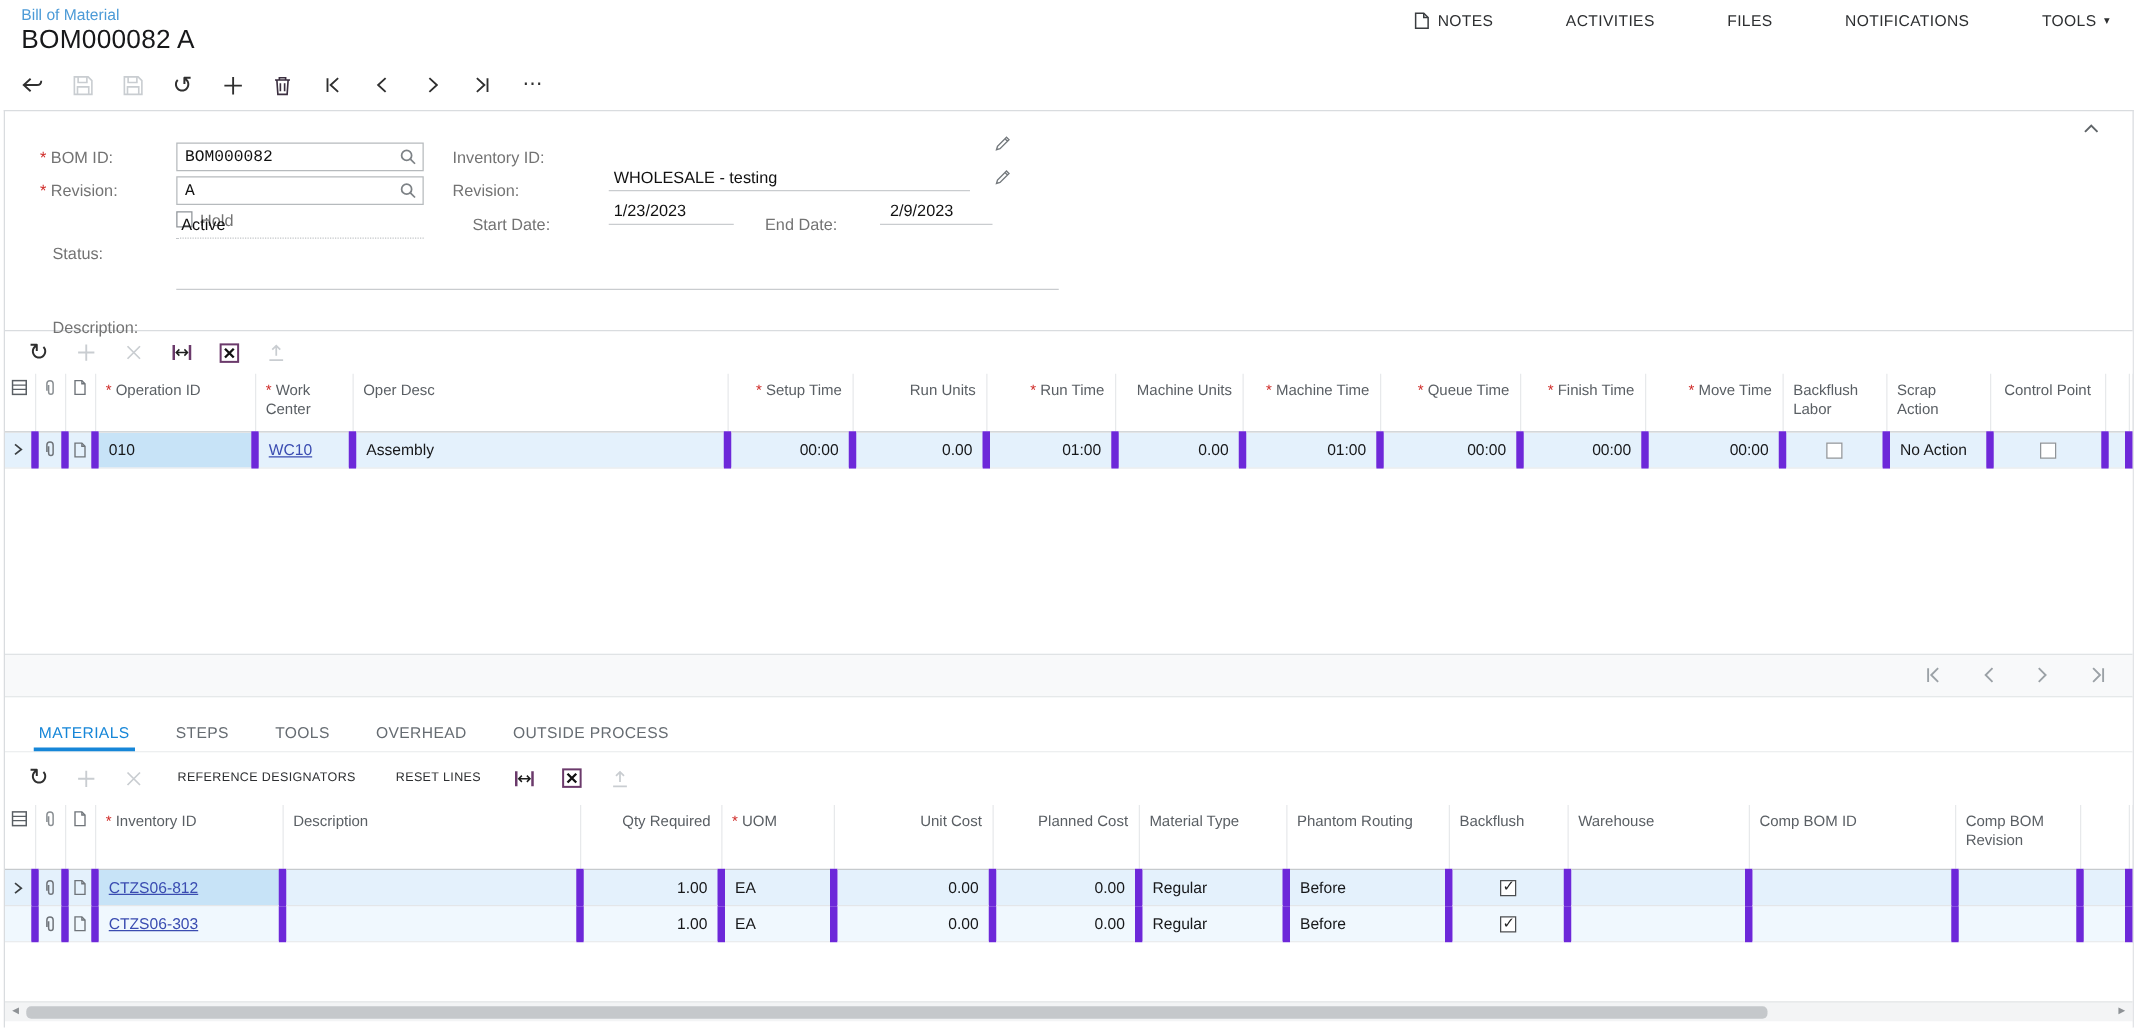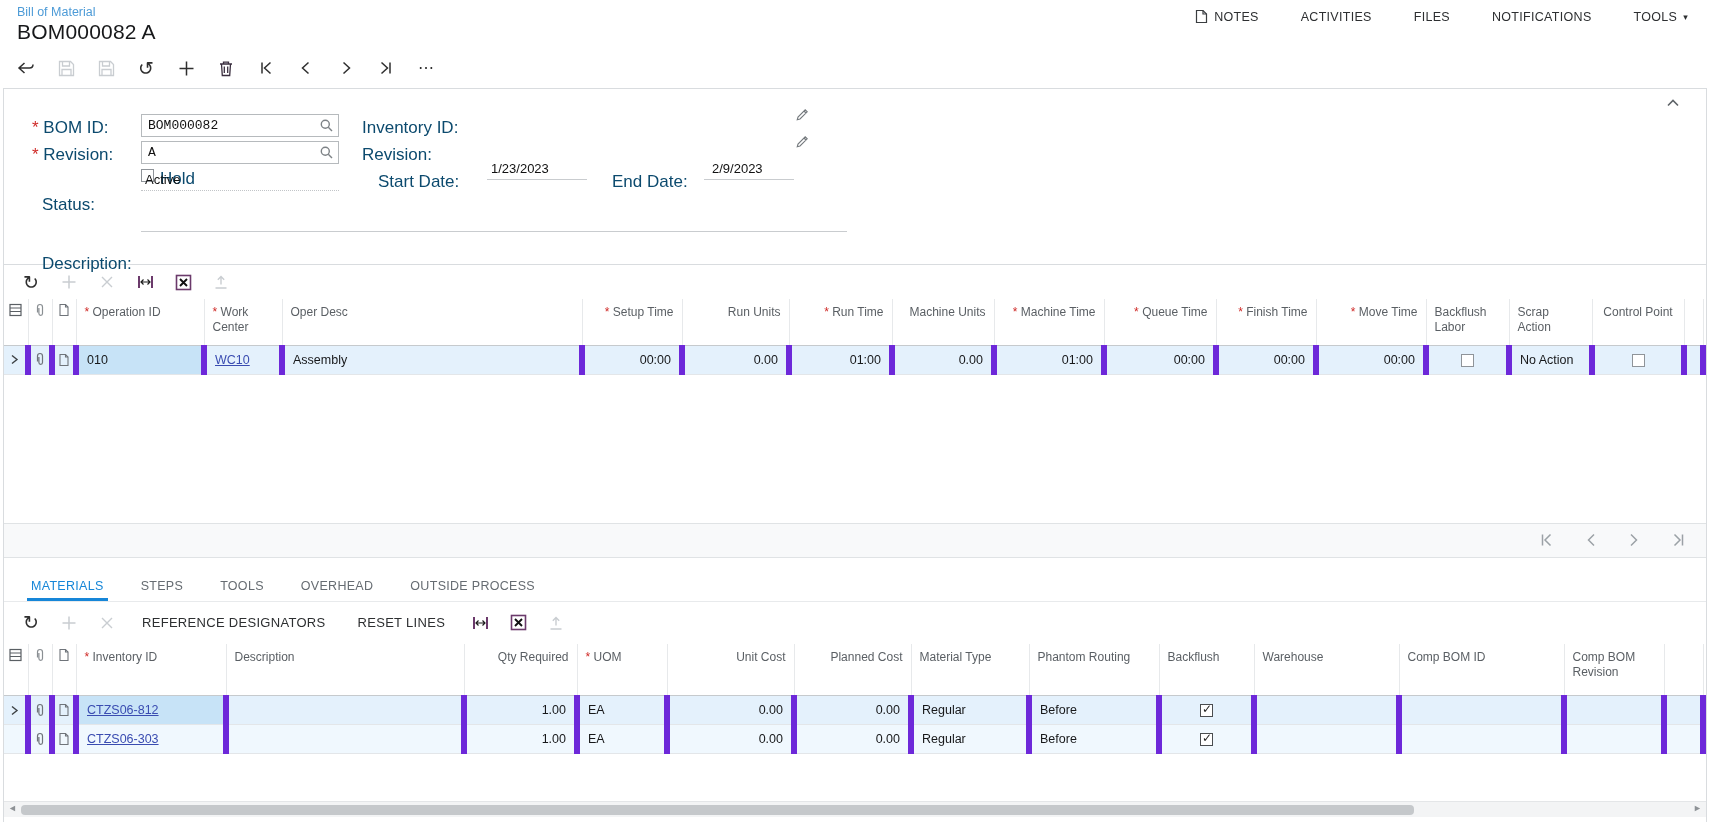--- a/index.html
+++ b/index.html
@@ -3,56 +3,56 @@
 <meta charset="utf-8">
 <style>
   * { margin:0; padding:0; box-sizing:border-box; }
   html,body { width:1710px; height:822px; background:#fff; overflow:hidden;
               font-family:"Liberation Sans","DejaVu Sans",sans-serif; color:#1c1e21; }
 
   
   .topbar{ position:relative; height:48px; background:#fff; }
   .breadcrumb{ position:absolute; left:17px; top:5px; font-size:12.5px; color:#4d9bd7; cursor:pointer; }
   .doc-title{ position:absolute; left:17px; top:20px; font-size:21px; color:#17181a; letter-spacing:.2px; }
-  .topmenu{ position:absolute; right:22px; top:9px; display:flex; align-items:center; gap:42px; }
+  .topmenu{ position:absolute; right:22px; top:9px; display:flex; align-items:center; gap:58px; }
   .topmenu .mitem{ font-size:12.5px; color:#2d2f31; letter-spacing:.3px; cursor:pointer; display:flex; align-items:center; gap:6px; }
   .caret{ font-size:9px; color:#2d2f31; }
 
   
   .main-toolbar{ height:40px; display:flex; align-items:center; padding-left:6px; background:#fff; }
   .tbtn{ width:40px; height:34px; display:flex; align-items:center; justify-content:center; cursor:pointer; background:none; border:none; }
   .uni{ font-size:19px; color:#2f2f2f; line-height:1; }
   .uni.sm{ font-size:16px; }
 
   
   .content{ position:absolute; top:88px; left:3px; right:3px; bottom:0;
             border:1px solid #d9dcdf; border-bottom:none; display:flex; flex-direction:column; background:#fff; }
 
   
   .form-panel{ position:relative; height:176px; border-bottom:1px solid #d9dcdf; flex:none; }
-  .flabel{ position:absolute; font-size:17px; color:#0c4a6e; }
+  .flabel{ position:absolute; font-size:13px; color:#737373; }
   .req-star::before{ content:"* "; color:#cf2a27; }
   .fbox{ position:absolute; height:23px; border:1px solid #b6babd; background:#fff; }
   .fbox input{ width:100%; height:100%; border:none; outline:none; padding:2px 22px 2px 6px; font-size:13px; font-family:Liberation Mono, monospace; color:#111; background:transparent; }
   .fbox .mag{ position:absolute; right:4px; top:3px; cursor:pointer; }
   .uline{ position:absolute; height:22px; border-bottom:1px solid #c9cccf; font-size:13px; color:#111; padding:3px 2px 0 4px; }
   .uline input{ width:100%; border:none; outline:none; font-size:13px; font-family:inherit; background:transparent; }
   .dotline{ border-bottom:1px dotted #c2c5c8; }
   .pencil{ position:absolute; cursor:pointer; }
   .cb{ display:inline-block; width:13px; height:13px; border:1px solid #8f9499; background:#fff; position:relative; vertical-align:middle; cursor:pointer; }
   .cb.checked{ border-color:#4a4d50; }
   .cb.checked::after{ content:"\2713"; position:absolute; left:1px; top:-3px; font-size:12px; font-weight:bold; color:#222; }
   .collapse-btn{ position:absolute; right:26px; top:8px; cursor:pointer; }
 
   
   .gtoolbar{ display:flex; align-items:center; padding-left:8px; flex:none; background:#fff; }
   .gtoolbar.ops{ height:34px; }
   .gtoolbar.mats{ height:42px; }
   .gbtn{ width:38px; height:30px; display:flex; align-items:center; justify-content:center; cursor:pointer; background:none; border:none; }
-  .txtbtn{ font-size:13px; color:#2d2f31; letter-spacing:.3px; padding:0 16px; cursor:pointer; background:none; border:none; font-family:inherit; }
+  .txtbtn{ font-size:10px; color:#2d2f31; letter-spacing:.3px; padding:0 16px; cursor:pointer; background:none; border:none; font-family:inherit; }
 
   
   table.grid{ border-collapse:collapse; table-layout:fixed; width:1702px; flex:none; }
   .grid th{ font-weight:400; font-size:12px; color:#5a5f64; text-align:left; vertical-align:top;
             padding:6px 8px 4px 8px; border-bottom:1px solid #c6cacd; border-right:1px solid #e7e9eb; line-height:15px; background:#fff; }
   .grid th.ic, .grid td.ic{ padding:4px 2px; text-align:center; }
   .grid th.r{ text-align:right; }
   .grid th.c{ text-align:center; }
   .grid td{ font-size:12.5px; color:#17181a; padding:0 8px; height:29px; border-bottom:1px solid #e3e6e9; border-right:6px solid #6d28d9; white-space:nowrap; overflow:hidden; }
   .grid td.r{ text-align:right; }
@@ -219,20 +219,21 @@
     </div>
 
     <div class="flabel" style="left:358px; top:29px;">Inventory ID:</div>
     <span class="pencil" style="left:791px; top:18px;">
       <svg width="15" height="15" viewBox="0 0 15 15">
           <path d="M2.2 12.8 L3 10 L10.2 2.8 L12.2 4.8 L5 12 L2.2 12.8 Z M9 4 L11 6" fill="none" stroke="#74797d" stroke-width="1.1"></path>
         </svg>
     </span>
 
     <div class="flabel" style="left:358px; top:56px;">Revision:</div>
+    <div class="uline" style="left:483px; top:42px; width:289px;">WHOLESALE - testing</div>
     <span class="pencil" style="left:791px; top:45px;">
       <svg width="15" height="15" viewBox="0 0 15 15">
           <path d="M2.2 12.8 L3 10 L10.2 2.8 L12.2 4.8 L5 12 L2.2 12.8 Z M9 4 L11 6" fill="none" stroke="#74797d" stroke-width="1.1"></path>
         </svg>
     </span>
 
     <div class="flabel" style="left:374px; top:83px;text-align:center;">Start Date:</div>
     <div class="uline" style="left:483px; top:69px; width:100px;">1/23/2023</div>
     <div class="flabel" style="left:608px; top:83px;">End Date:</div>
     <div class="uline" style="left:700px; top:69px; width:90px; padding-left:8px;">2/9/2023</div>

